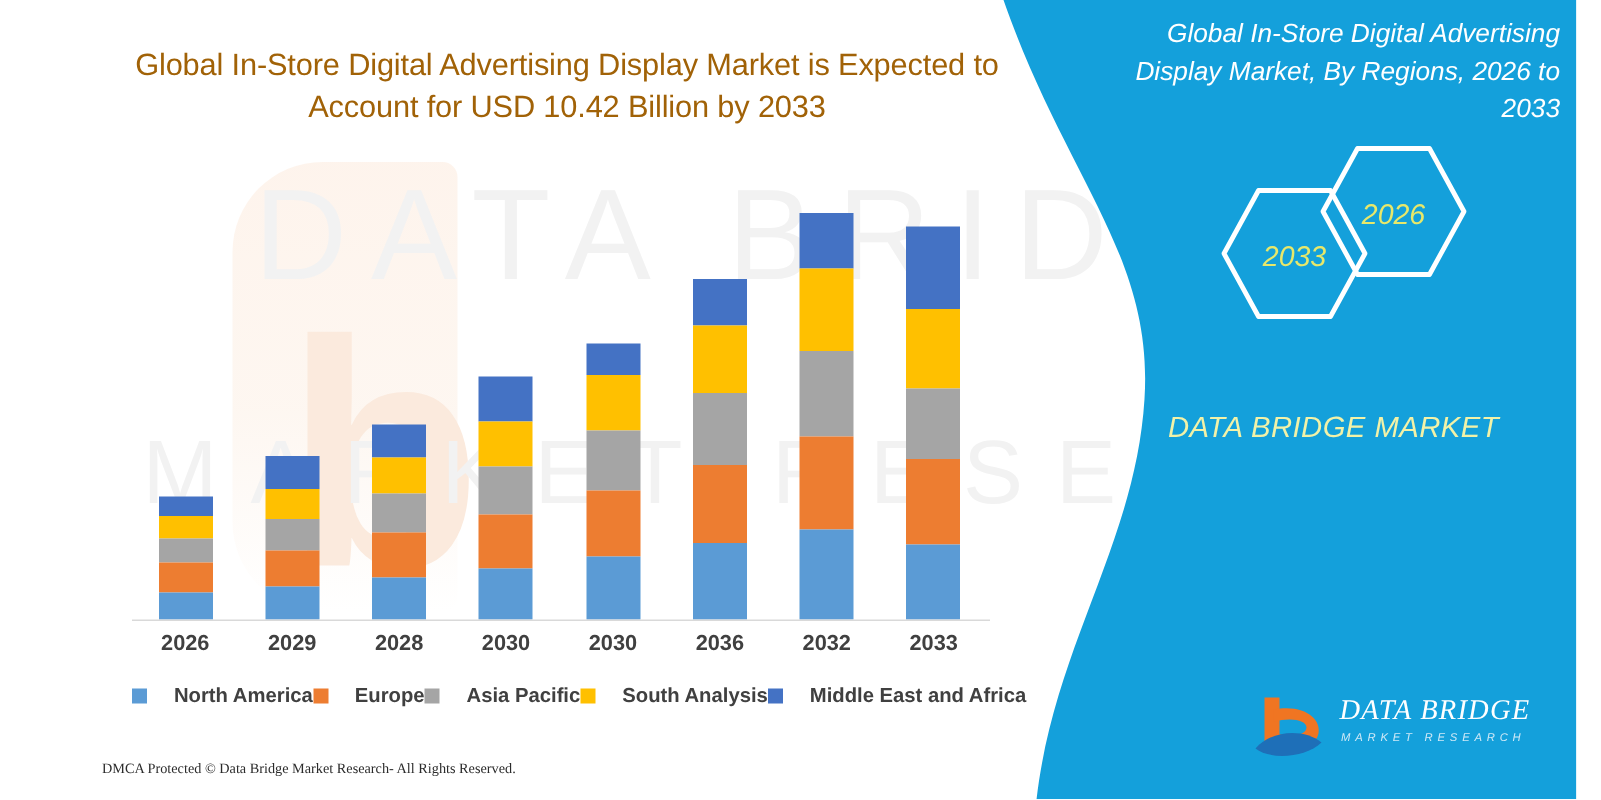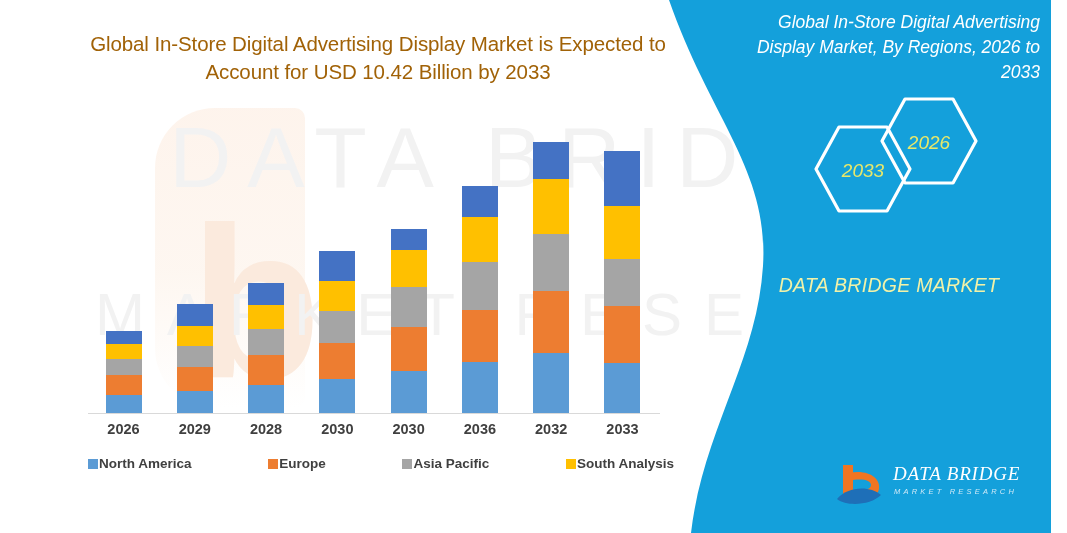--- a/index.html
+++ b/index.html
@@ -109,21 +109,21 @@
 
   
   .legend {
     position: absolute;
     left: 88px; top: 456px;
     width: 586px;
     display: flex;
     justify-content: space-between;
     align-items: center;
   }
-  .legend-item { display: flex; align-items: center; gap: 1px; }
+  .legend-item { display: flex; align-items: center; gap: 18px; }
   .legend-swatch { width: 10px; height: 10px; display: inline-block; }
   .legend-label { font-size: 13.5px; font-weight: 700; color: #404040; white-space: nowrap; }
 
   
   .footer-left {
     position: absolute;
     left: 68px; top: 508px;
     font-size: 9.5px;
     font-family: "Liberation Serif", serif;
     color: #2b2b2b;
@@ -321,22 +321,27 @@
           <span class="legend-label">Europe</span>
         </div>
         <div class="legend-item">
           <span class="legend-swatch" style="background: rgb(165, 165, 165);"></span>
           <span class="legend-label">Asia Pacific</span>
         </div>
         <div class="legend-item">
           <span class="legend-swatch" style="background: rgb(255, 192, 0);"></span>
           <span class="legend-label">South Analysis</span>
         </div>
-      </div>
-
+        <div class="legend-item">
+          <span class="legend-swatch" style="background: rgb(68, 114, 196);"></span>
+          <span class="legend-label">Middle East and Africa</span>
+        </div>
+      </div>
+
+    <div class="footer-left">DMCA Protected © Data Bridge Market Research-  All Rights Reserved.</div>
   </div>
 
   <div class="blue-panel">
     <svg class="blue-svg" viewBox="0 0 400 533" preserveAspectRatio="none">
       <path d="M 400 0 L 18 0 C 60 120, 118 170, 112 266 C 106 362, 52 430, 40 533 L 400 533 Z" fill="#14A0DB"></path>
     </svg>
 
     <div class="panel-title">Global In-Store Digital Advertising Display Market, By Regions, 2026 to 2033</div>
 
     <div class="hexes">

